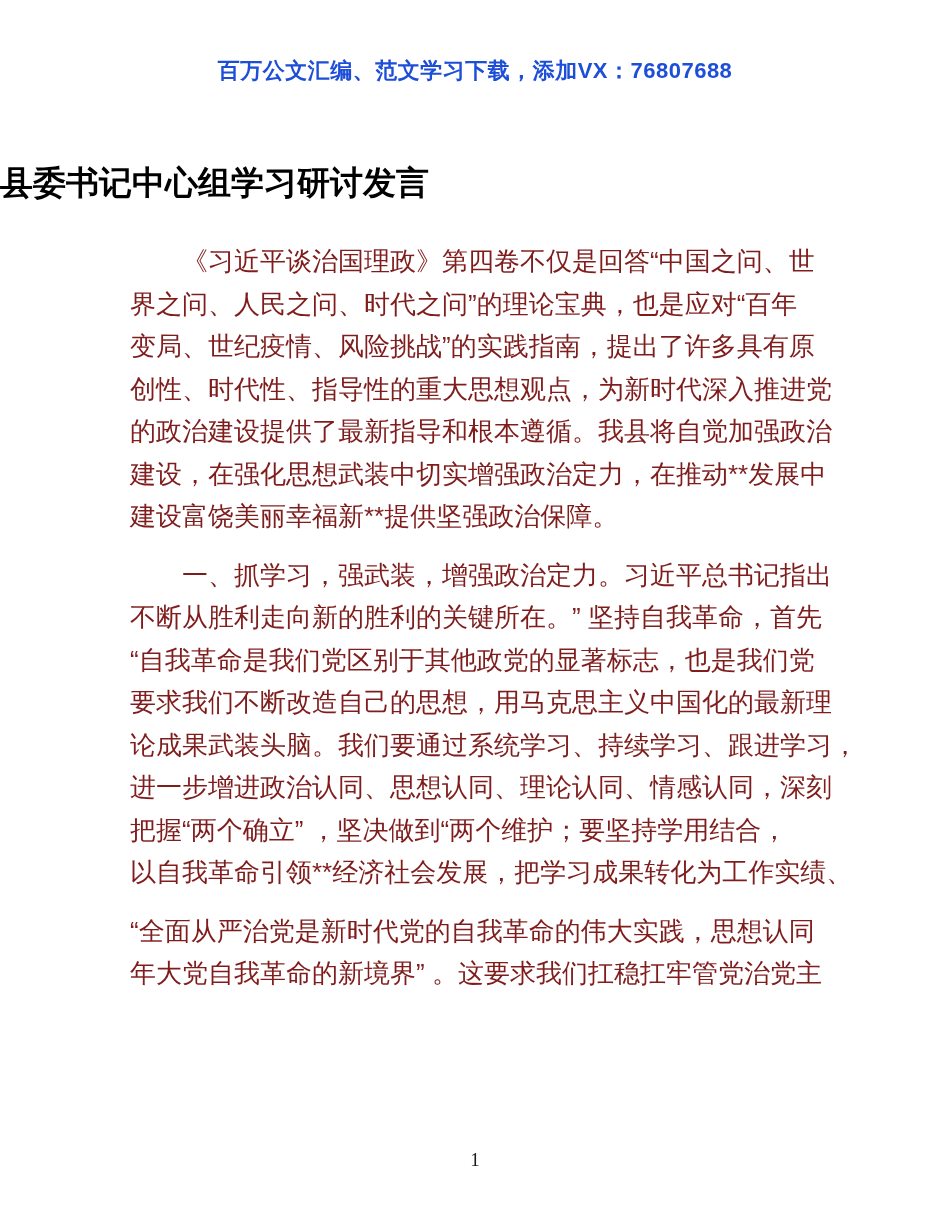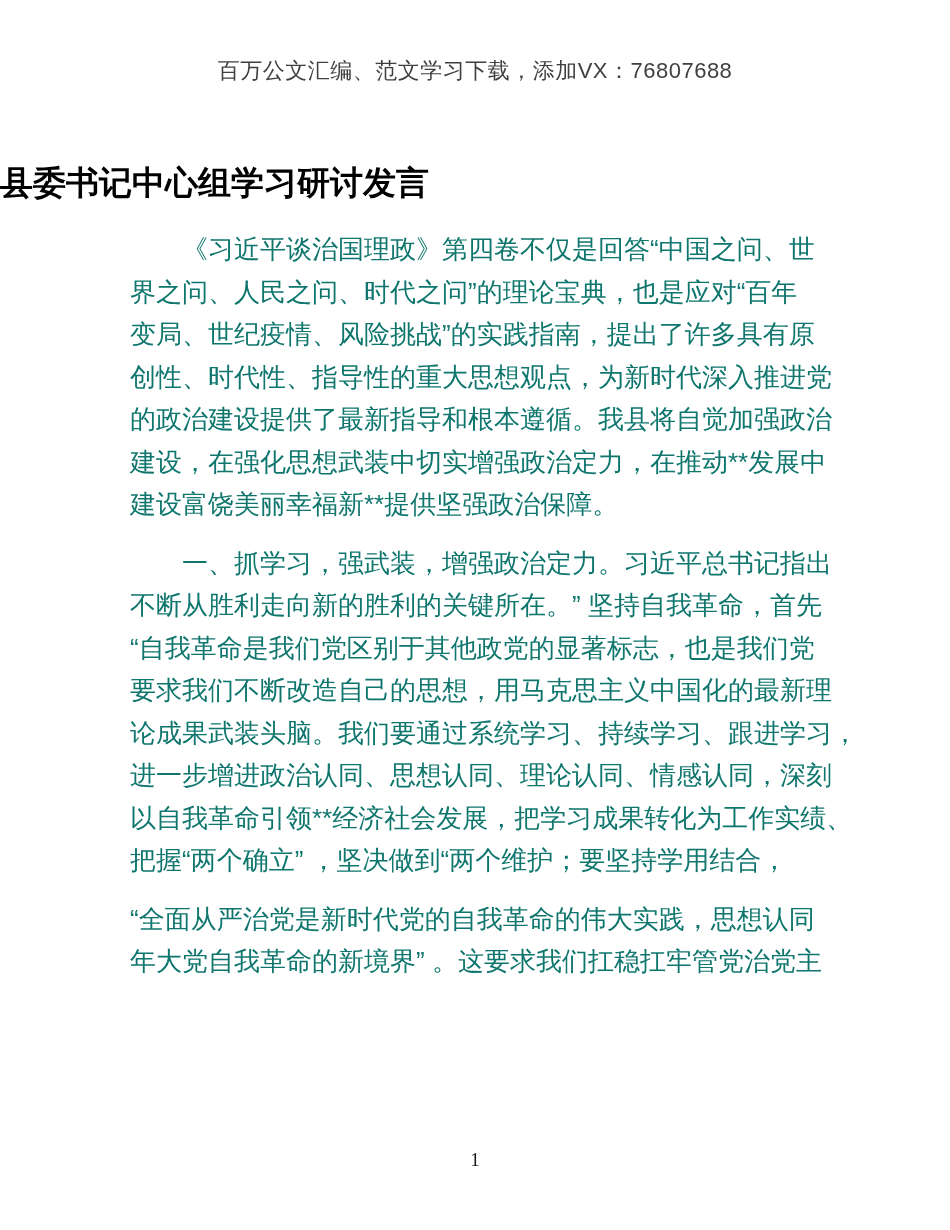--- a/index.html
+++ b/index.html
@@ -32,25 +32,25 @@
     line-height: 46px;
     font-weight: bold;
   }
   .doc-body {
     position: absolute;
     top: 228px;
     left: 130px;
     width: 692px;
   }
   .para {
-    margin: 0 0 16px 0;
+    margin: 12px 0 16px 0;
     padding: 0;
     font-size: 26px;
     line-height: 42.5px;
-    color: #0f766e;
+    color: #7f1d1d;
   }
   .doc-line {
     display: block;
     white-space: nowrap;
     text-align: justify;
   }
   .doc-line.first { text-indent: 2em; }
   .page-footer {
     position: absolute;
     top: 1148px;
@@ -61,43 +61,43 @@
     font-size: 19px;
     line-height: 24px;
     color: #1a1a1a;
   }
 </style>
 </head>
 <body>
 
 <div class="page" style="background: rgb(255, 255, 255);">
 
-  <div class="promo-header" style="color: #404040;">百万公文汇编、范文学习下载，添加VX：76807688</div>
+  <div class="promo-header" style="color: #1d4ed8; font-weight: bold;">百万公文汇编、范文学习下载，添加VX：76807688</div>
 
   <div class="doc-title">县委书记中心组学习研讨发言</div>
 
   <div class="doc-body" id="doc-body">
       <p class="para">
         <span class="doc-line first">《习近平谈治国理政》第四卷不仅是回答“中国之问、世</span>
         <span class="doc-line">界之问、人民之问、时代之问”的理论宝典，也是应对“百年</span>
         <span class="doc-line">变局、世纪疫情、风险挑战”的实践指南，提出了许多具有原</span>
         <span class="doc-line">创性、时代性、指导性的重大思想观点，为新时代深入推进党</span>
         <span class="doc-line">的政治建设提供了最新指导和根本遵循。我县将自觉加强政治</span>
         <span class="doc-line">建设，在强化思想武装中切实增强政治定力，在推动**发展中</span>
         <span class="doc-line">建设富饶美丽幸福新**提供坚强政治保障。</span>
       </p>
       <p class="para">
         <span class="doc-line first">一、抓学习，强武装，增强政治定力。习近平总书记指出</span>
         <span class="doc-line">不断从胜利走向新的胜利的关键所在。” 坚持自我革命，首先</span>
         <span class="doc-line">“自我革命是我们党区别于其他政党的显著标志，也是我们党</span>
         <span class="doc-line">要求我们不断改造自己的思想，用马克思主义中国化的最新理</span>
         <span class="doc-line">论成果武装头脑。我们要通过系统学习、持续学习、跟进学习，</span>
         <span class="doc-line">进一步增进政治认同、思想认同、理论认同、情感认同，深刻</span>
+        <span class="doc-line">把握“两个确立” ，坚决做到“两个维护；要坚持学用结合，</span>
         <span class="doc-line">以自我革命引领**经济社会发展，把学习成果转化为工作实绩、</span>
-        <span class="doc-line">把握“两个确立” ，坚决做到“两个维护；要坚持学用结合，</span>
       </p>
       <p class="para">
         <span class="doc-line">“全面从严治党是新时代党的自我革命的伟大实践，思想认同</span>
         <span class="doc-line">年大党自我革命的新境界” 。这要求我们扛稳扛牢管党治党主</span>
       </p>
     </div>
 
   <div class="page-footer">1</div>
 
 </div>

